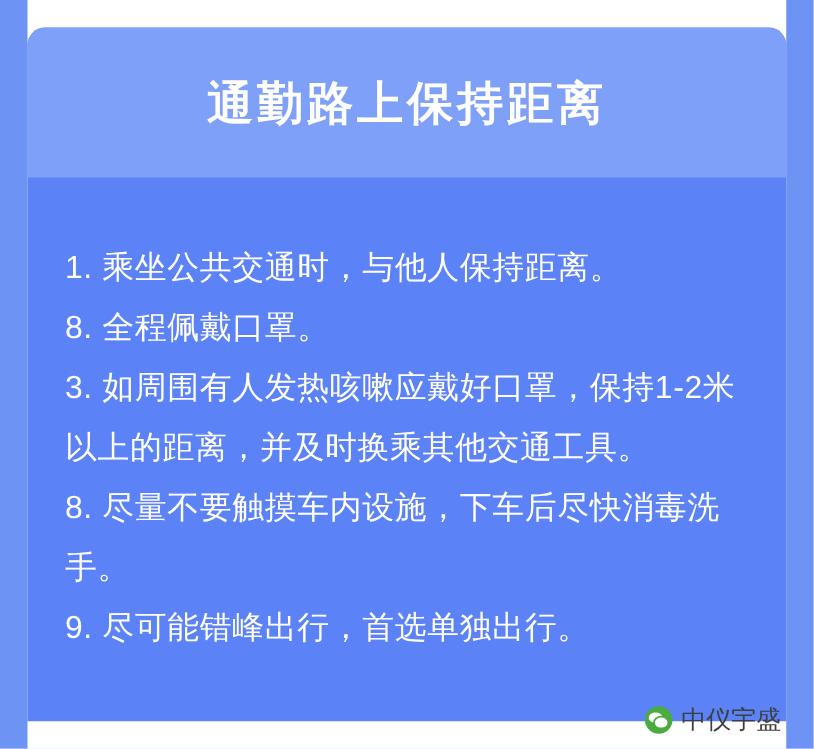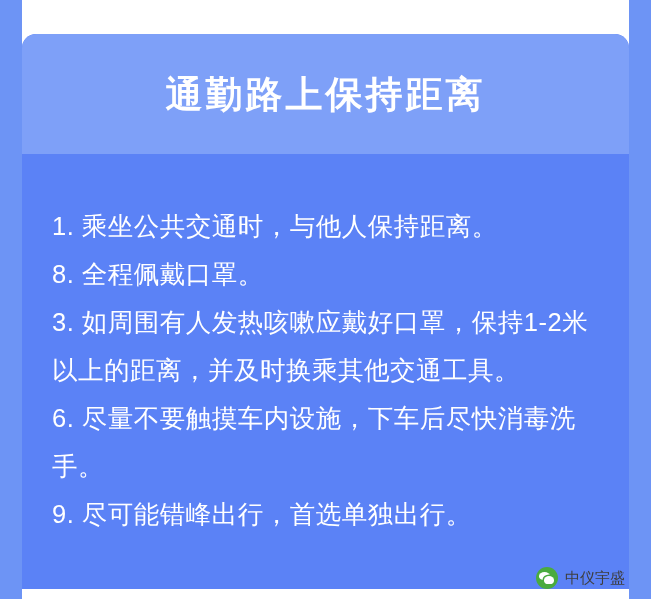--- a/index.html
+++ b/index.html
@@ -33,21 +33,20 @@
 
   .card {
     position: absolute;
     left: 22px;
     top: 22px;
     width: 607px;
     height: 555px;
     background: #5b82f6;
     border-radius: 14px 14px 0 0;
     overflow: hidden;
-    margin-top: 12px;
   }
   .title-band {
     position: absolute;
     left: 0;
     top: 0;
     width: 607px;
     height: 120px;
     background: #7ea0f8;
     border-radius: 14px 14px 0 0;
     display: flex;
@@ -111,21 +110,21 @@
     left: 8px;
     top: 9px;
     width: 10px;
     height: 8px;
     background: #ffffff;
     border-radius: 50% 50% 45% 45%;
     box-shadow: 0 0 0 1.5px #4aab3f;
   }
   .footer-text {
     color: #3e3e3e;
-    font-size: 15px;
+    font-size: 20px;
     white-space: nowrap;
   }
 </style>
 </head>
 <body>
 
 <div class="page">
 
   <div class="edge-left"></div>
   <div class="edge-right"></div>
@@ -133,21 +132,21 @@
   <div class="card">
 
     <div class="title-band">
       <div class="title">通勤路上保持距离</div>
     </div>
 
     <div class="body-area">
       <div class="line">1. 乘坐公共交通时，与他人保持距离。</div>
       <div class="line">8. 全程佩戴口罩。</div>
       <div class="line">3. 如周围有人发热咳嗽应戴好口罩，保持1-2米以上的距离，并及时换乘其他交通工具。</div>
-      <div class="line">6. 尽量不要触摸车内设施，下车后尽快消毒洗手。</div>
+      <div class="line">8. 尽量不要触摸车内设施，下车后尽快消毒洗手。</div>
       <div class="line">9. 尽可能错峰出行，首选单独出行。</div>
     </div>
 
   </div>
 
   <div class="footer">
     <span class="wechat-icon"></span>
     <span class="footer-text">中仪宇盛</span>
   </div>
 

